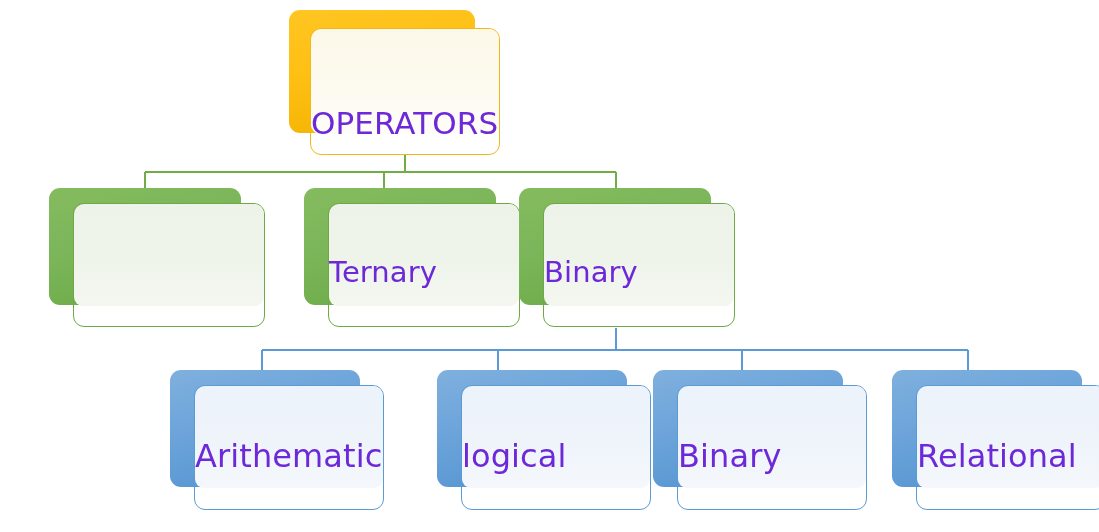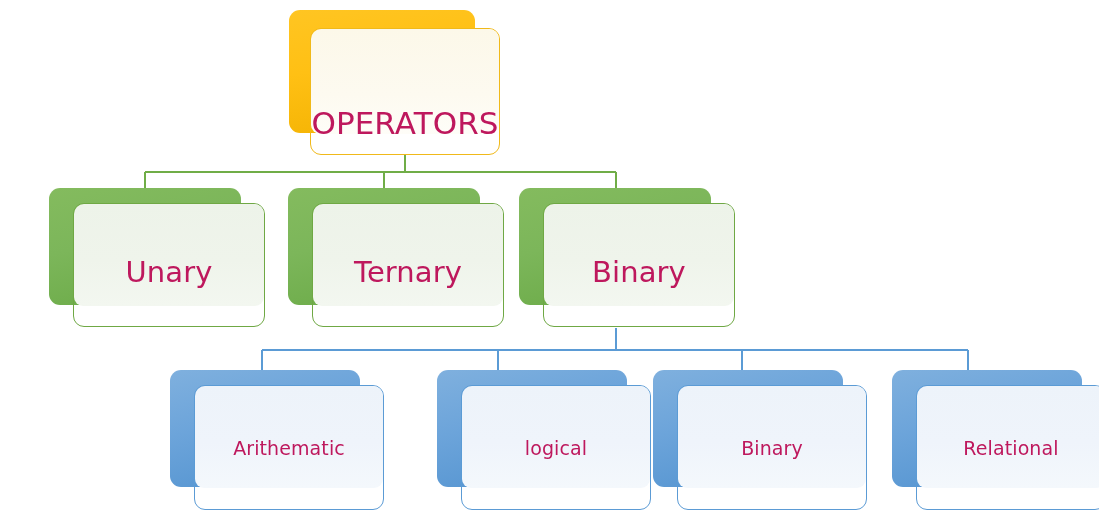--- a/index.html
+++ b/index.html
@@ -50,22 +50,22 @@
     position: absolute;
     left: 0;
     right: 0;
     top: 0;
     border-radius: 10px 10px 9px 9px;
   }
   .node .label {
     position: absolute;
     left: 0;
     right: 0;
-    text-align: center;
-    color: #be185d;
+    text-align: left;
+    color: #6d28d9;
     white-space: nowrap;
     letter-spacing: 0.1px;
   }
 
   
   .node-gold .plate {
     width: 186px;
     height: 123px;
     background: linear-gradient(170deg, #FFC522 0%, #FFC014 42%, #F2B100 100%);
   }
@@ -122,21 +122,21 @@
     height: 125px;
     border-color: #5B9BD5;
     background: transparent;
   }
   .node-blue .card .tint {
     height: 102px;
     background: linear-gradient(180deg, #EDF3FA 0%, #EFF4FB 55%, #F4F8FC 100%);
   }
   .node-blue .label {
     top: 51px;
-    font-size: 19px;
+    font-size: 32px;
   }
 </style>
 </head>
 <body>
 
 <div id="canvas">
 
   <svg id="connectors" viewBox="0 0 1099 532" width="1099" height="532" xmlns="http://www.w3.org/2000/svg">
 
     <g stroke="#70AD47" stroke-width="2" fill="none" shape-rendering="crispEdges">
@@ -162,25 +162,24 @@
     <div class="card">
       <div class="tint"></div>
       <div class="label">OPERATORS</div>
     </div>
   </div>
 
   <div class="node node-green" style="left:49px; top:188px; width:216px; height:139px;">
     <div class="plate"></div>
     <div class="card">
       <div class="tint"></div>
-      <div class="label">Unary</div>
-    </div>
-  </div>
-
-  <div class="node node-green" style="left:288px; top:188px; width:216px; height:139px;">
+    </div>
+  </div>
+
+  <div class="node node-green" style="left:304px; top:188px; width:216px; height:139px;">
     <div class="plate"></div>
     <div class="card">
       <div class="tint"></div>
       <div class="label">Ternary</div>
     </div>
   </div>
 
   <div class="node node-green" style="left:519px; top:188px; width:216px; height:139px;">
     <div class="plate"></div>
     <div class="card">

